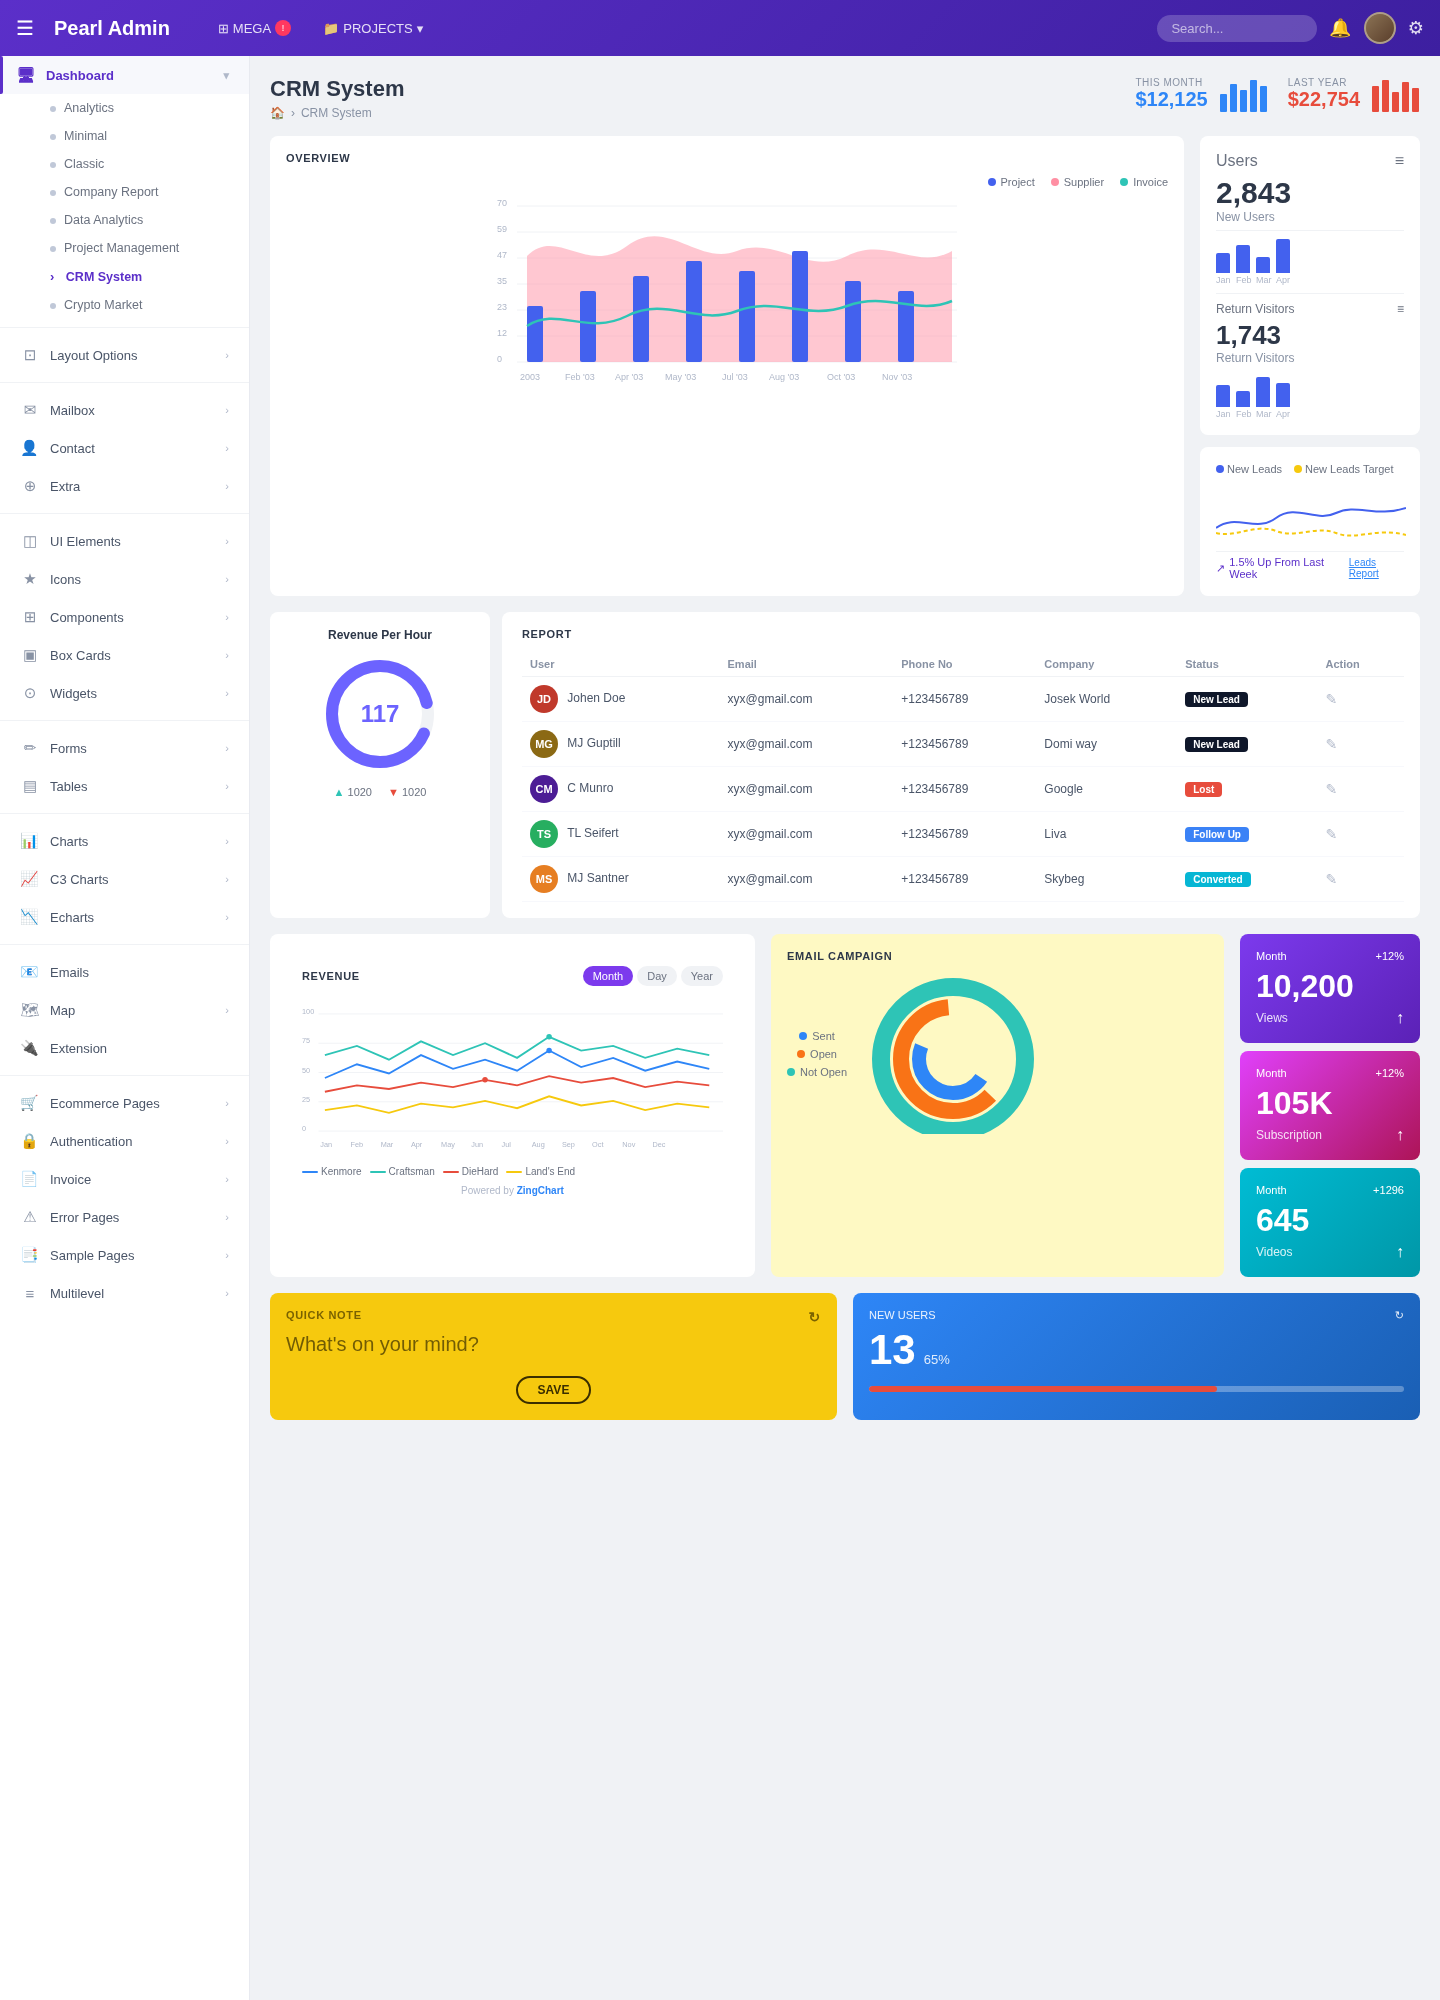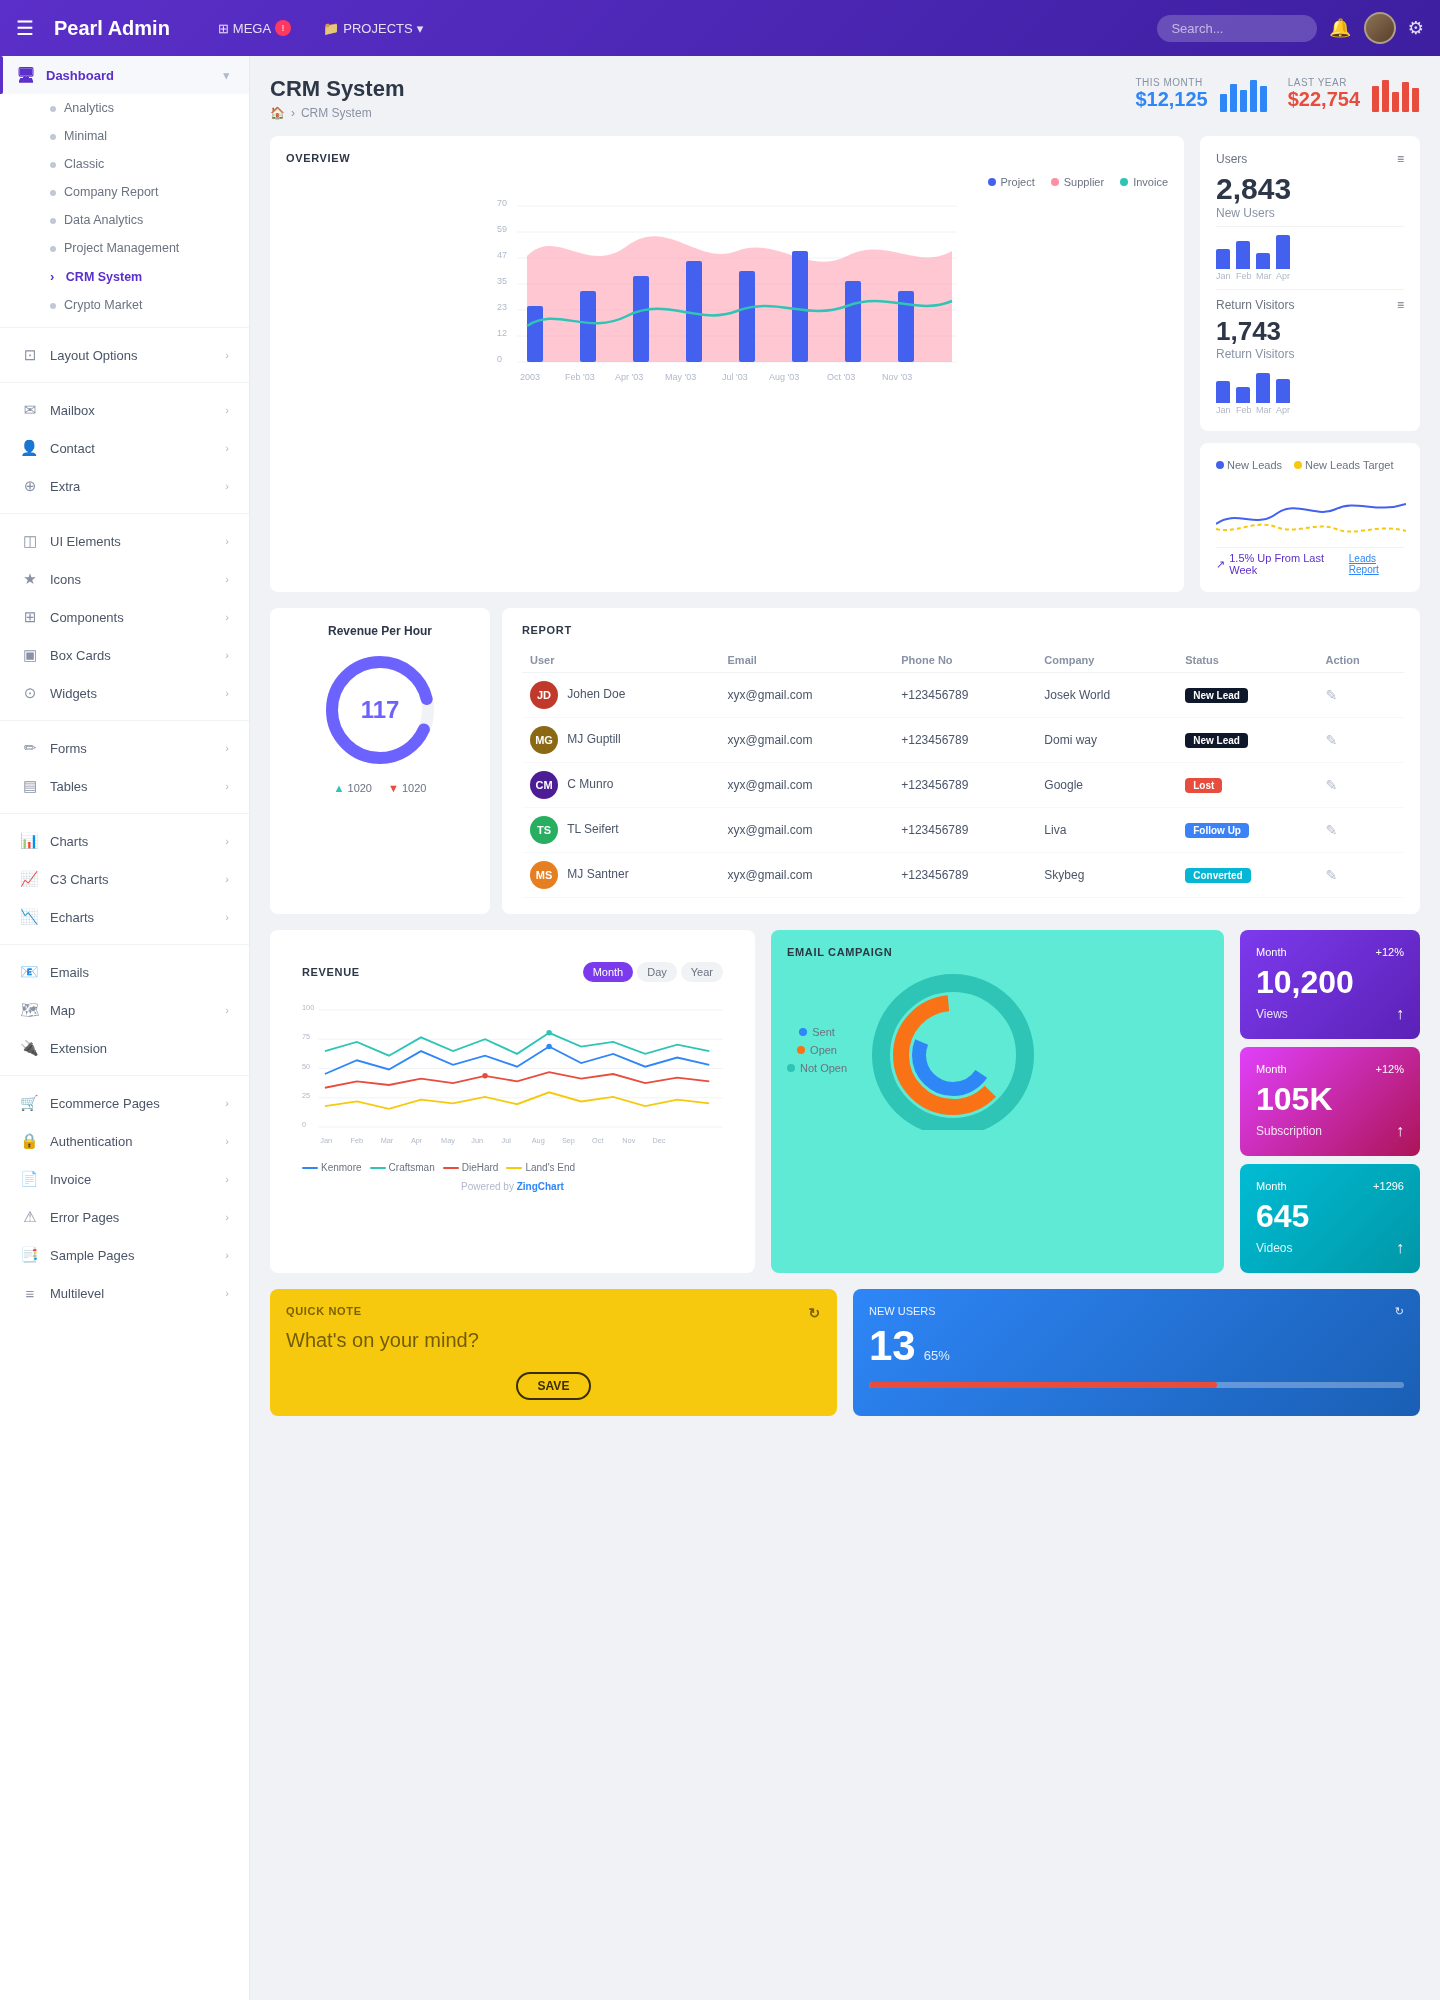--- a/index.html
+++ b/index.html
@@ -62,21 +62,21 @@
 
     
     .overview-card { background: #fff; border-radius: 8px; padding: 16px; flex: 1; min-height: 300px; }
     .overview-title { font-size: 11px; font-weight: 700; color: #2d3748; letter-spacing: 0.06em; margin-bottom: 12px; }
     .chart-legend { display: flex; gap: 16px; justify-content: flex-end; margin-bottom: 8px; }
     .legend-item { display: flex; align-items: center; gap: 5px; font-size: 11px; color: #6b7280; }
     .legend-dot { width: 8px; height: 8px; border-radius: 50%; }
 
     
     .users-card { background: #fff; border-radius: 8px; padding: 16px; width: 220px; flex-shrink: 0; }
-    .users-card-header { display: flex; justify-content: space-between; align-items: center; margin-bottom: 6px; font-size: 12px; color: #6b7280; }
+    .users-card-header { display: flex; justify-content: space-between; align-items: center; margin-bottom: 6px; font-size: 16px; color: #6b7280; }
     .users-big-num { font-size: 30px; font-weight: 700; color: #2d3748; }
     .users-label { font-size: 12px; color: #8892a4; margin-bottom: 6px; }
 
     
     .leads-card { background: #fff; border-radius: 8px; padding: 16px; width: 220px; flex-shrink: 0; }
     .leads-legend { display: flex; gap: 12px; font-size: 11px; color: #6b7280; margin-bottom: 8px; }
     .leads-dot { width: 8px; height: 8px; border-radius: 50%; display: inline-block; margin-right: 3px; }
 
     
     .revenue-hour-card { background: #fff; border-radius: 8px; padding: 16px; width: 220px; flex-shrink: 0; min-height: 200px; }
@@ -110,21 +110,21 @@
     .tab-group { display: flex; gap: 4px; }
     .tab-btn { padding: 4px 10px; border-radius: 20px; font-size: 11px; border: none; cursor: pointer; background: #f0f2f5; color: #6b7280; }
     .tab-btn.active { background: #7c3aed; color: #fff; }
     .zingchart-footer { font-size: 10px; color: #b0b8c9; text-align: center; margin-top: 8px; }
     .powered { color: #2e86f7; font-weight: 600; }
     .legend-row { display: flex; flex-wrap: wrap; gap: 8px; margin-top: 4px; }
     .legend-item-small { font-size: 10px; color: #6b7280; display: flex; align-items: center; gap: 3px; }
     .legend-line { width: 16px; height: 2px; border-radius: 1px; }
 
     
-    .email-card { background: #5eead4; border-radius: 8px; padding: 16px; flex: 1; }
+    .email-card { background: #fef9c3; border-radius: 8px; padding: 16px; flex: 1; }
     .email-title { font-size: 11px; font-weight: 700; color: #2d3748; letter-spacing: 0.06em; margin-bottom: 12px; }
     .donut-legend { display: flex; flex-direction: column; gap: 6px; font-size: 11px; color: #6b7280; align-items: center; }
     .email-content { display: flex; align-items: center; gap: 16px; }
 
     
     .stat-tile { border-radius: 8px; padding: 16px; width: 180px; flex-shrink: 0; color: #fff; }
     .stat-tile-header { display: flex; justify-content: space-between; font-size: 11px; margin-bottom: 6px; }
     .stat-tile-value { font-size: 32px; font-weight: 700; margin-bottom: 4px; }
     .stat-tile-label { font-size: 12px; opacity: 0.85; }
     .stat-tile-arrow { font-size: 16px; }

